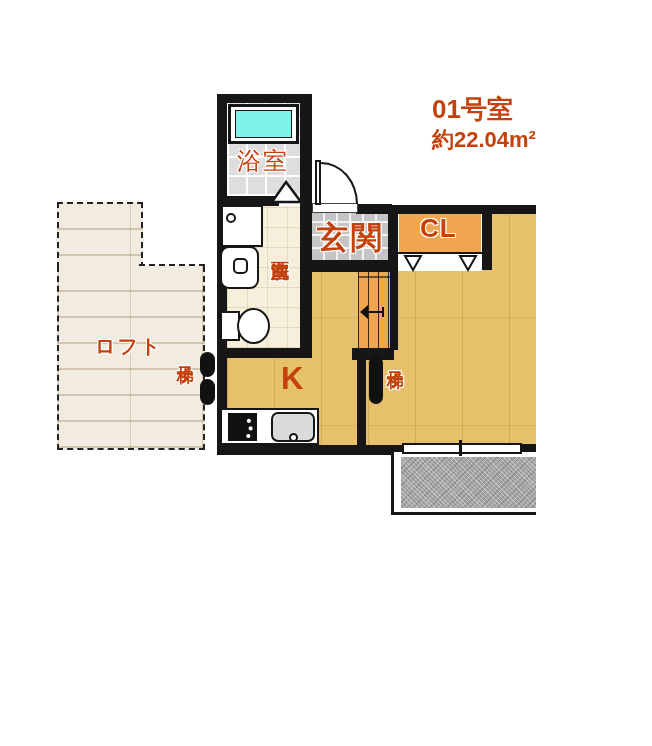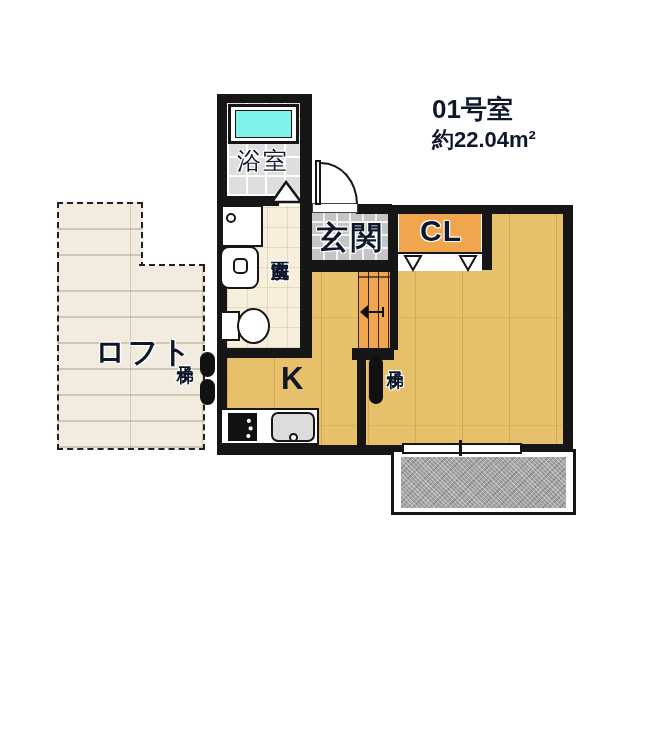--- a/index.html
+++ b/index.html
@@ -1,18 +1,18 @@
 <!DOCTYPE html>
 <html><head>
 <meta charset="utf-8">
 <style>
   html,body{margin:0;padding:0;background:#fff;}
   #stage{
-    position:relative;width:652px;height:746px;background:#ffffff;overflow:hidden;
-    font-family:"Liberation Sans","DejaVu Sans",sans-serif;color:#0f172a;
+    position:relative;width:536px;height:746px;background:#ffffff;overflow:hidden;
+    font-family:"Liberation Sans","DejaVu Sans",sans-serif;color:#c2410c;
   }
   .abs{position:absolute;box-sizing:border-box;}
   .wall{position:absolute;background:#161616;}
   
   .floor-tan{
     background-color:#E6C06A;
     background-image:
       repeating-linear-gradient(90deg, rgba(160,116,30,.30) 0 1px, transparent 1px 47px),
       repeating-linear-gradient(180deg, rgba(160,116,30,.16) 0 1px, transparent 1px 108px);
   }
@@ -57,21 +57,21 @@
 <body>
 
 <div id="stage">
 
   <div class="lbl" style="left:432px;top:96px;font-size:26px;font-weight:bold;">01号室</div>
   <div class="lbl" style="left:432px;top:128px;font-size:22px;font-weight:bold;">約22.04m²</div>
 
   <div class="abs floor-loft dashed" style="left:57px;top:202px;width:86px;height:66px;border-bottom:none;"></div>
   <div class="abs floor-loft dashed" style="left:57px;top:266px;width:148px;height:184px;border-top:none;"></div>
   <div class="abs" style="left:139px;top:264px;width:66px;height:0;border-top:2px dashed #222;"></div>
-  <div class="lbl halo" style="left:95px;top:336px;font-size:30px;font-weight:bold;letter-spacing:2px;">ロフト</div>
+  <div class="lbl halo" style="left:95px;top:336px;font-size:20px;font-weight:bold;letter-spacing:2px;">ロフト</div>
 
   <div class="abs" style="left:200px;top:352px;width:15px;height:25px;background:#111;border-radius:8px;"></div>
   <div class="abs" style="left:200px;top:379px;width:15px;height:26px;background:#111;border-radius:8px;"></div>
   <div class="lbl vtext halo" style="left:176px;top:353px;font-size:17px;font-weight:bold;">梯子</div>
 
   <div class="abs floor-tan" style="left:227px;top:209px;width:336px;height:236px;"></div>
 
   <div class="abs floor-bathtile" style="left:227px;top:103px;width:73px;height:93px;"></div>
   <div class="abs floor-wash" style="left:227px;top:206px;width:73px;height:142px;"></div>
 
@@ -122,21 +122,21 @@
   <div class="fix" style="left:220px;top:311px;width:20px;height:30px;"></div>
   <div class="fix" style="left:237px;top:308px;width:33px;height:36px;border-radius:50%;"></div>
   <div class="lbl vtext halo" style="left:270px;top:247px;font-size:18px;font-weight:bold;">洗面室</div>
 
   <div class="abs" style="left:312px;top:203px;width:46px;height:10px;background:#fff;border:1px solid #444;"></div>
   <div class="abs" style="left:315px;top:160px;width:6px;height:45px;background:#fff;border:2px solid #161616;"></div>
   <div class="abs" style="left:321px;top:162px;width:37px;height:42px;border-top:2px solid #161616;border-right:2px solid #161616;
               border-top-right-radius:100% 100%;"></div>
   <div class="lbl halo" style="left:317px;top:222px;font-size:31px;font-weight:bold;letter-spacing:3px;">玄関</div>
 
-  <div class="lbl halo" style="left:420px;top:215px;font-size:30px;font-weight:bold;letter-spacing:1px;">CL</div>
+  <div class="lbl halo" style="left:420px;top:215px;font-size:26px;font-weight:bold;letter-spacing:1px;">CL</div>
   <div class="abs" style="left:398px;top:252px;width:84px;height:19px;background:#fff;border-top:2.5px solid #161616;">
     <svg style="position:absolute;left:5px;top:1px;" width="20" height="17" viewBox="0 0 20 17">
       <polygon points="2,1 18,1 10,15" fill="#fff" stroke="#161616" stroke-width="2"></polygon>
     </svg>
     <svg style="position:absolute;left:60px;top:1px;" width="20" height="17" viewBox="0 0 20 17">
       <polygon points="2,1 18,1 10,15" fill="#fff" stroke="#161616" stroke-width="2"></polygon>
     </svg>
   </div>
 
 

